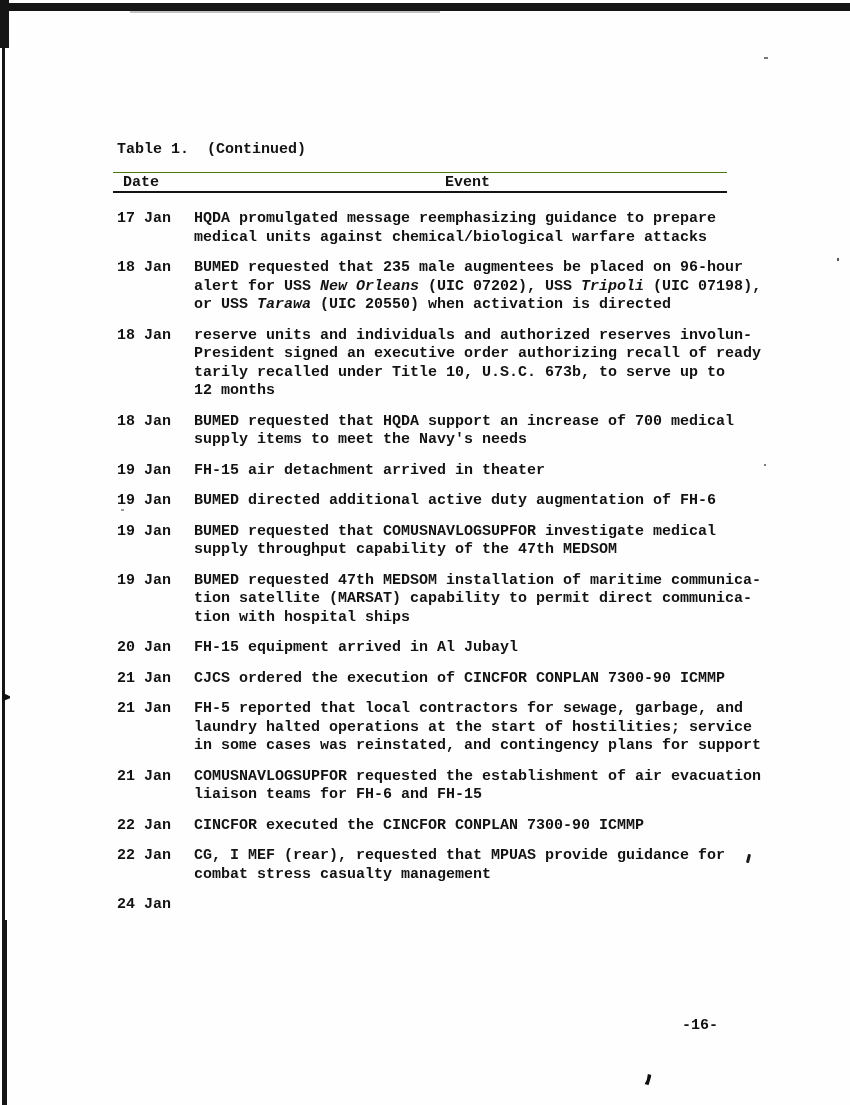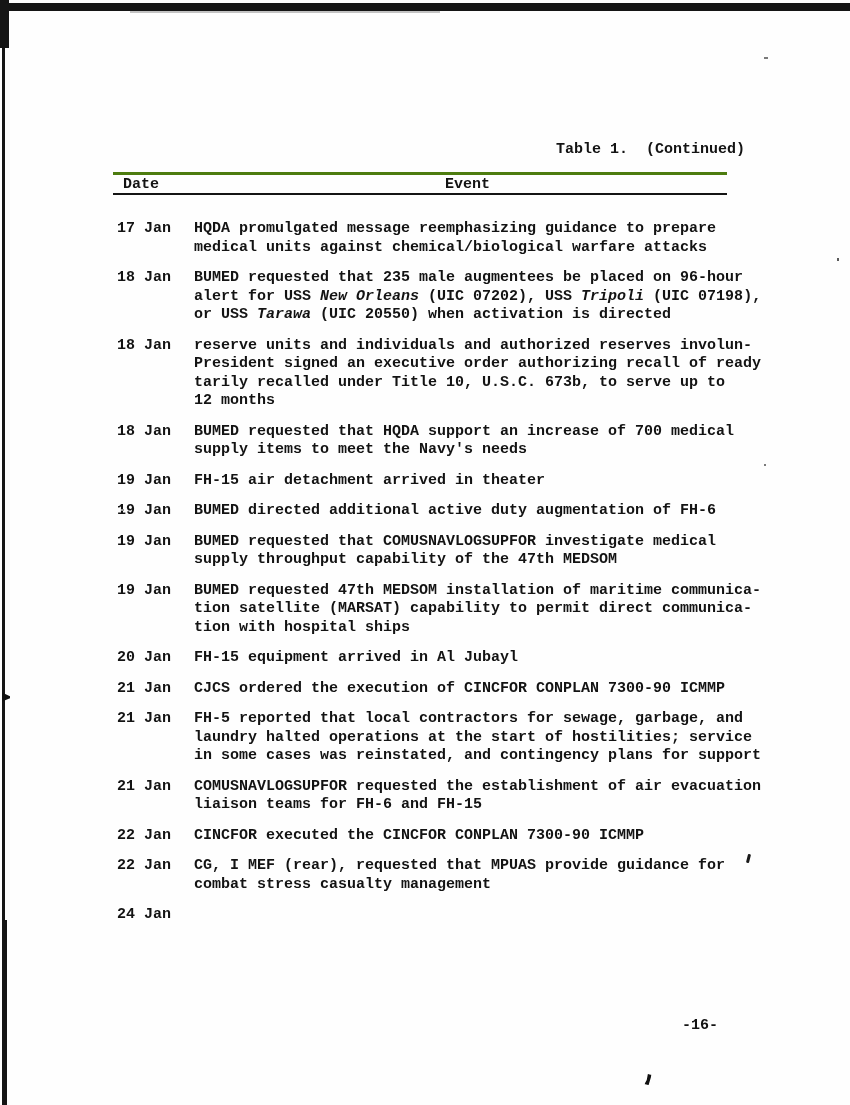--- a/index.html
+++ b/index.html
@@ -54,43 +54,42 @@
   
   .content {
     position: absolute;
     left: 113px; top: 140px;
     width: 632px;
   }
   .doc-title {
     padding-left: 4px;
     white-space: pre;
     line-height: 19px;
-    text-align: right;
   }
   .thead {
     margin-top: 13px;
     width: 614px;
-    border-top: 3px solid #4d7c0f;
+    border-top: 1px solid #4d7c0f;
     border-bottom: 2px solid #141414;
     position: relative;
     height: 18px;
   }
   .th-date {
     position: absolute;
     left: 10px; top: 1px;
     line-height: 17px;
   }
   .th-event {
     position: absolute;
     left: 316px; top: 1px;
     line-height: 17px;
     margin-left: 16px;
   }
   .tbody {
-    margin-top: 25px;
+    margin-top: 17px;
     width: 632px;
   }
   .row {
     display: flex;
     margin-bottom: 12px;
   }
   .date {
     width: 81px;
     padding-left: 4px;
     box-sizing: border-box;

